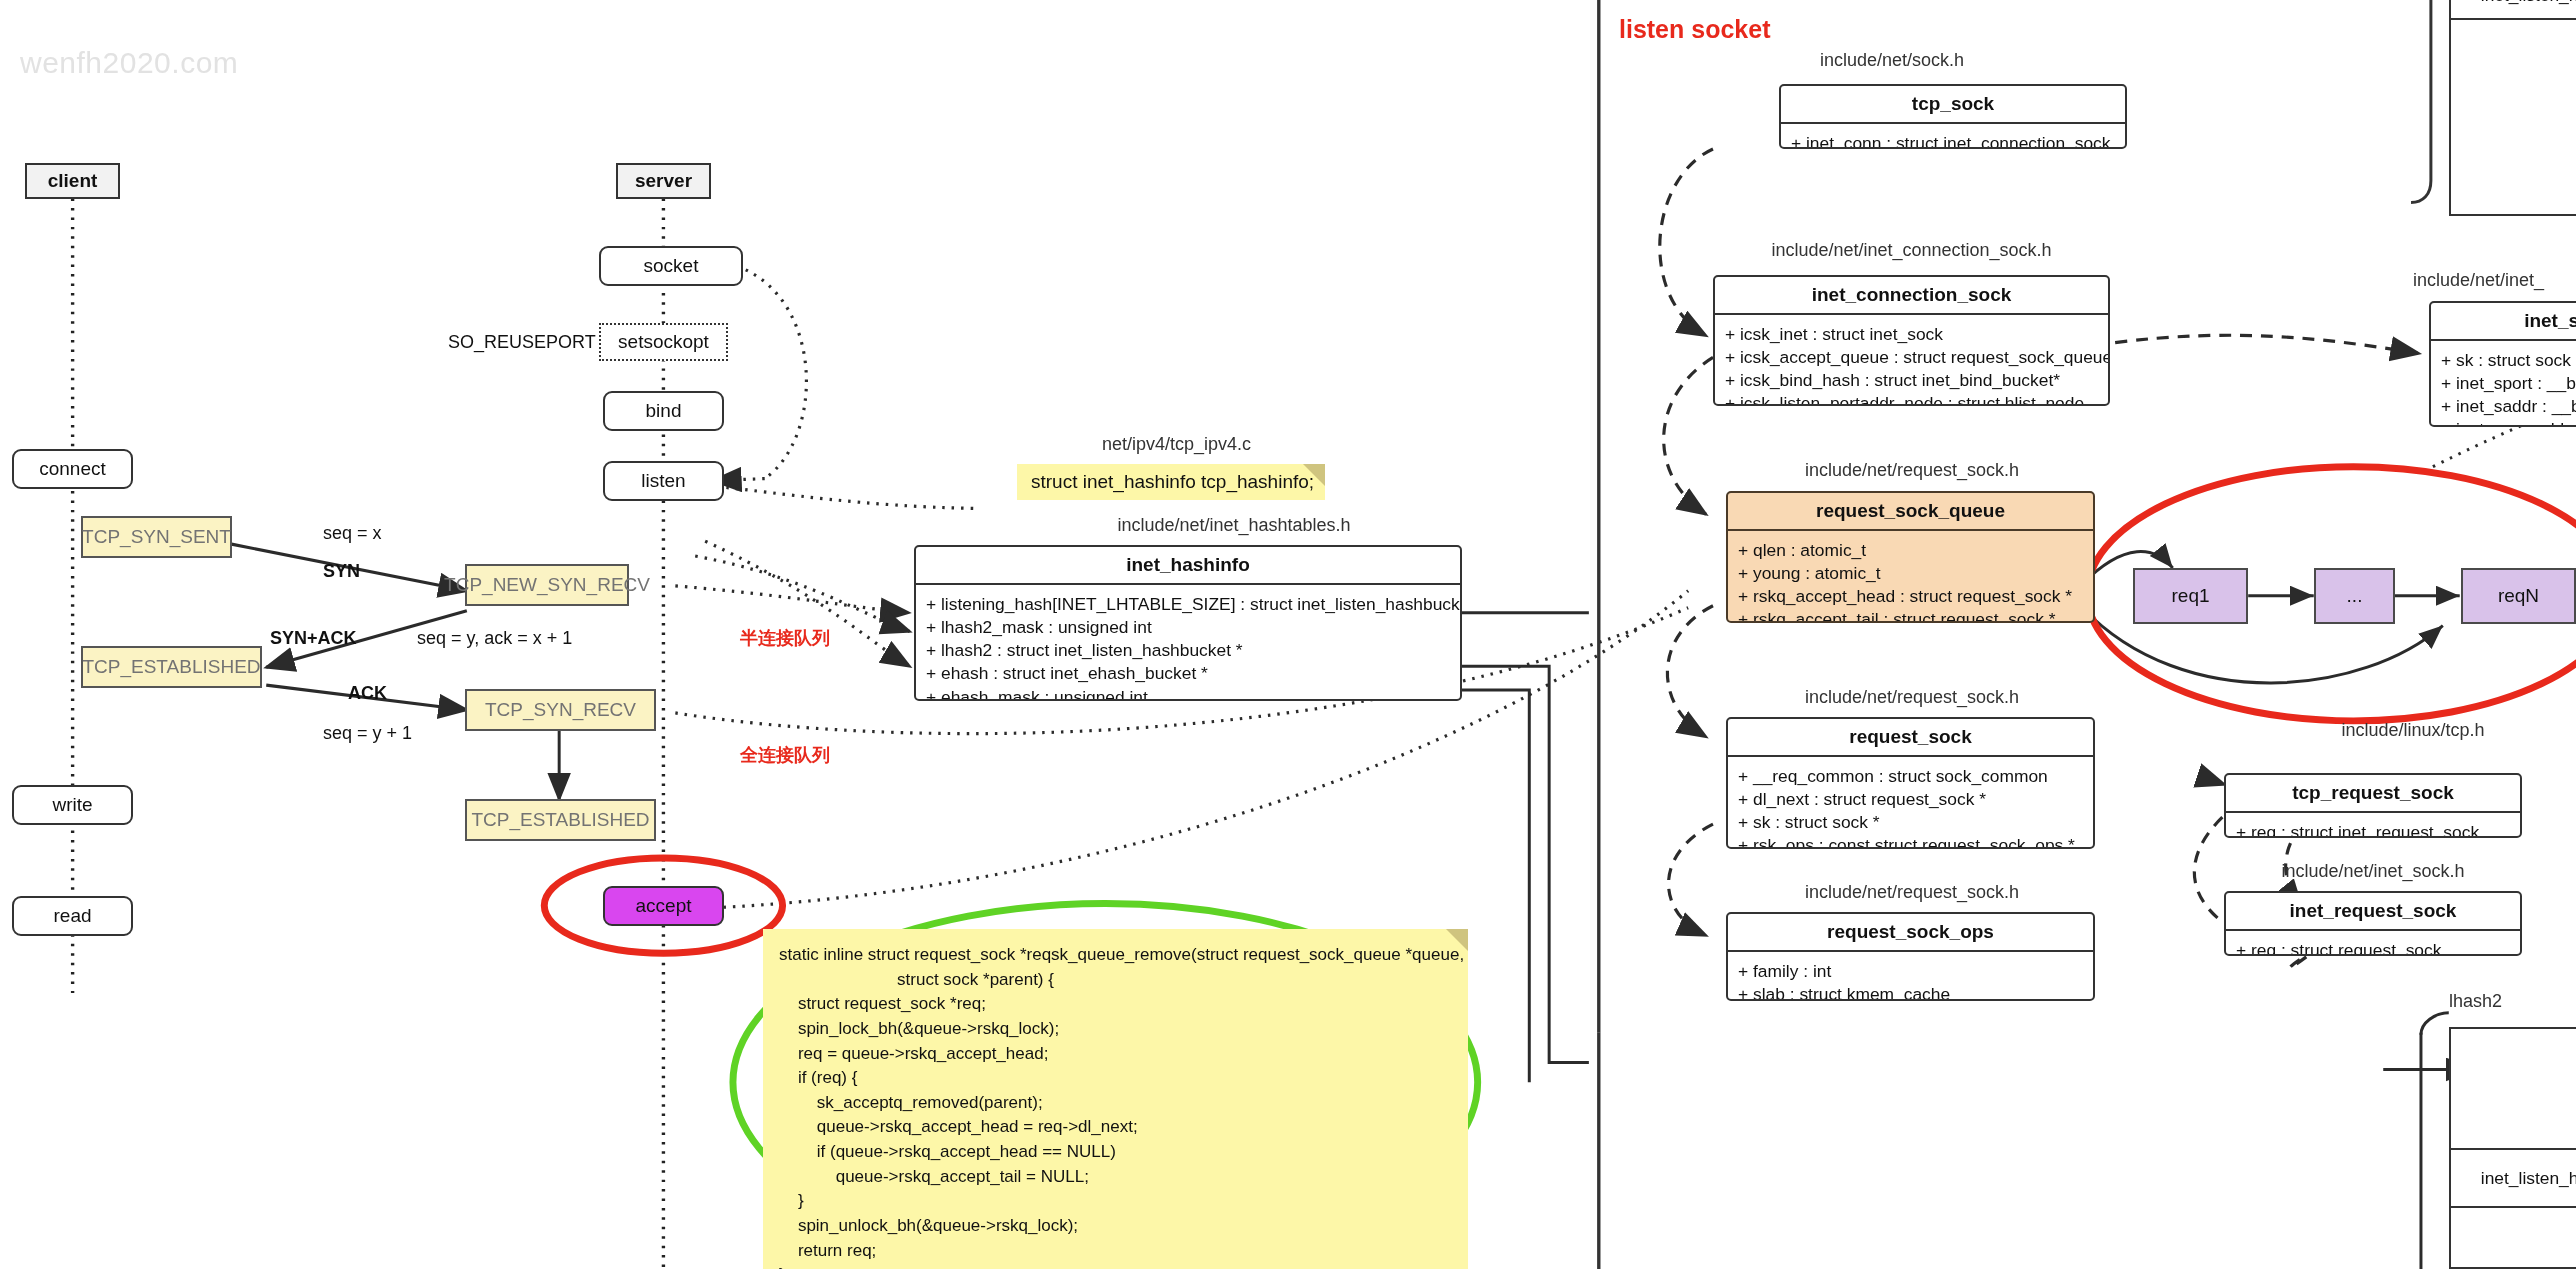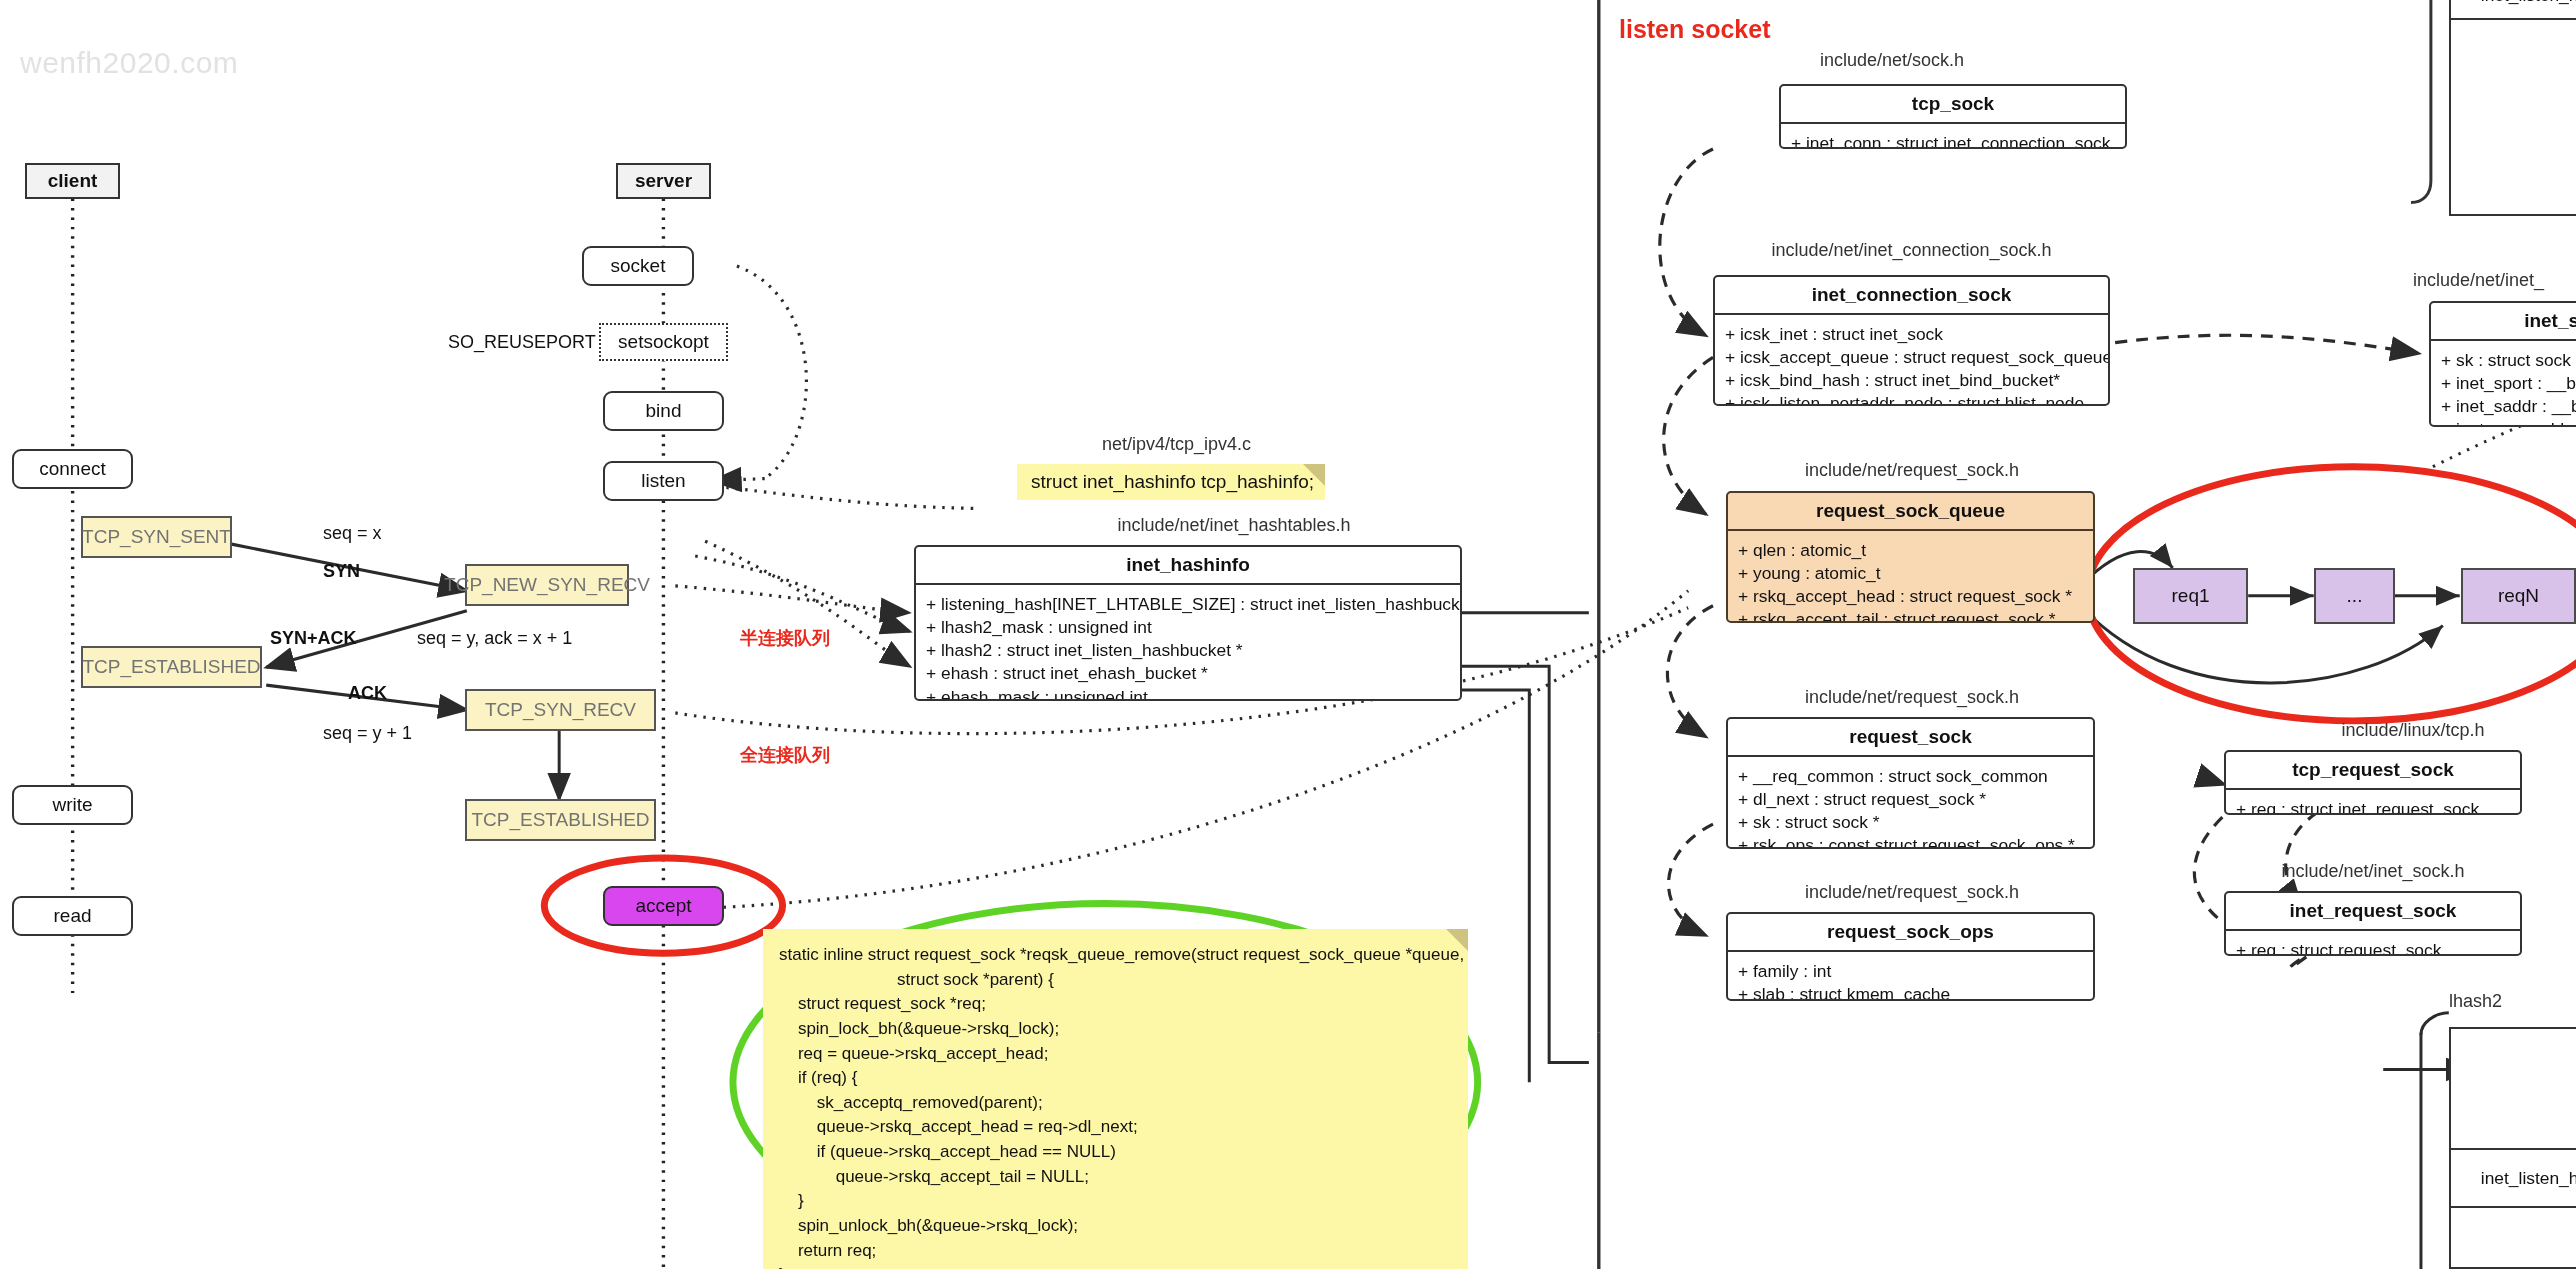--- a/index.html
+++ b/index.html
@@ -149,21 +149,21 @@
   <div class="node state-box" style="left:81px;top:516px;width:151px;height:42px;">
     <span>TCP_SYN_SENT</span>
   </div>
   <div class="node state-box" style="left:81px;top:646px;width:181px;height:42px;">
     <span>TCP_ESTABLISHED</span>
   </div>
 
   <div class="node lifeline-head" style="left:616px;top:163px;width:95px;height:36px;">
     <span>server</span>
   </div>
-  <div class="node call-box" style="left:582px;top:246px;width:112px;height:40px;">
+  <div class="node call-box" style="left:599px;top:246px;width:144px;height:40px;">
     <span>socket</span>
   </div>
   <div class="node call-box dotted" style="left:599px;top:323px;width:129px;height:38px;">
     <span>setsockopt</span>
   </div>
   <div class="node call-box" style="left:603px;top:391px;width:121px;height:40px;">
     <span>bind</span>
   </div>
   <div class="node call-box" style="left:603px;top:461px;width:121px;height:40px;">
     <span>listen</span>
@@ -267,21 +267,21 @@
   <div class="uml" style="left:2429px;top:301px;width:278px;height:126px;">
     <div class="uml-title">inet_sock</div>
     <div class="uml-body">
       <div>+ sk : struct sock</div>
       <div>+ inet_sport : __be</div>
       <div>+ inet_saddr : __be</div>
       <div>+ inet_rcv_saddr :</div>
     </div>
   </div>
 
-  <div class="uml" style="left:2224px;top:750px;width:298px;height:65px;">
+  <div class="uml" style="left:2224px;top:773px;width:298px;height:65px;">
     <div class="uml-title">tcp_request_sock</div>
     <div class="uml-body">
       <div>+ req : struct inet_request_sock</div>
     </div>
   </div>
 
   <div class="path-label" style="left:2224px;top:861px;width:298px;">include/net/inet_sock.h</div>
   <div class="uml" style="left:2224px;top:891px;width:298px;height:65px;">
     <div class="uml-title">inet_request_sock</div>
     <div class="uml-body">

